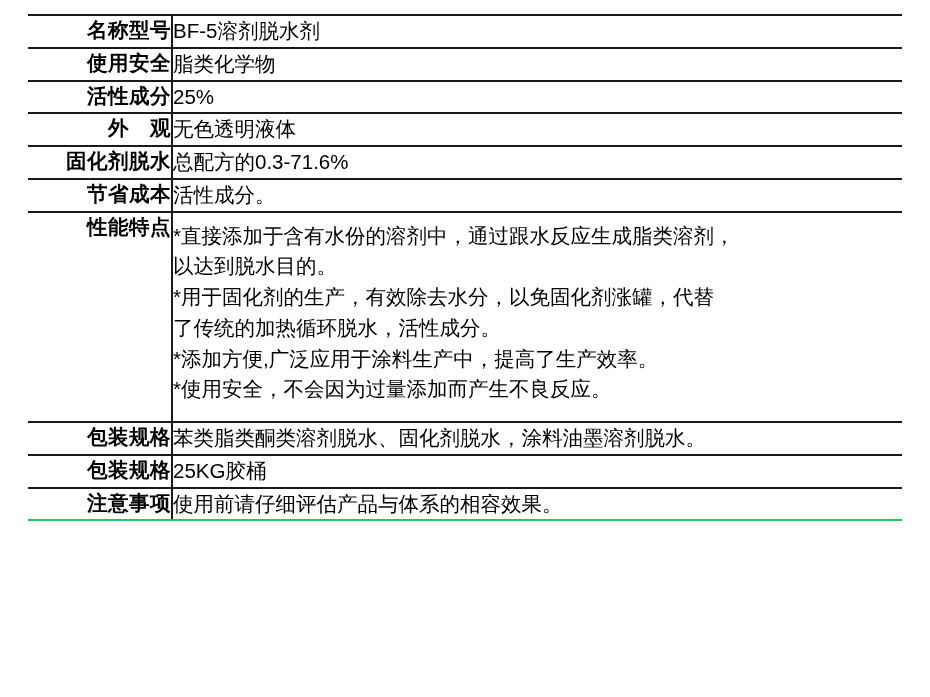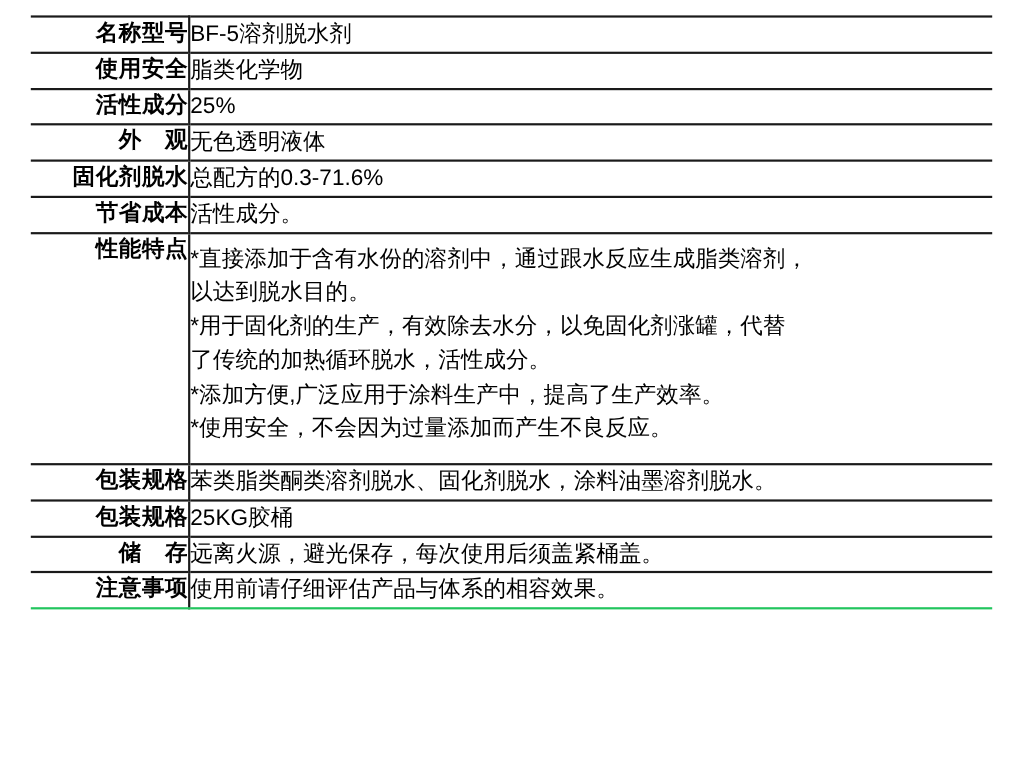--- a/index.html
+++ b/index.html
@@ -138,26 +138,20 @@
         <td class="value-cell">
           <p>苯类脂类酮类溶剂脱水、固化剂脱水，涂料油墨溶剂脱水。</p>
         </td>
       </tr>
       <tr class="row">
         <td class="label-cell">包装规格</td>
         <td class="value-cell">
           <p>25KG胶桶</p>
         </td>
       </tr>
-      <tr class="row">
-        <td class="label-cell">储　存</td>
-        <td class="value-cell">
-          <p>远离火源，避光保存，每次使用后须盖紧桶盖。</p>
-        </td>
-      </tr>
       <tr class="row last">
         <td class="label-cell">注意事项</td>
         <td class="value-cell">
           <p>使用前请仔细评估产品与体系的相容效果。</p>
         </td>
       </tr>
     </tbody>
   </table>
   <div class="bottom-space"></div>
 </div>

